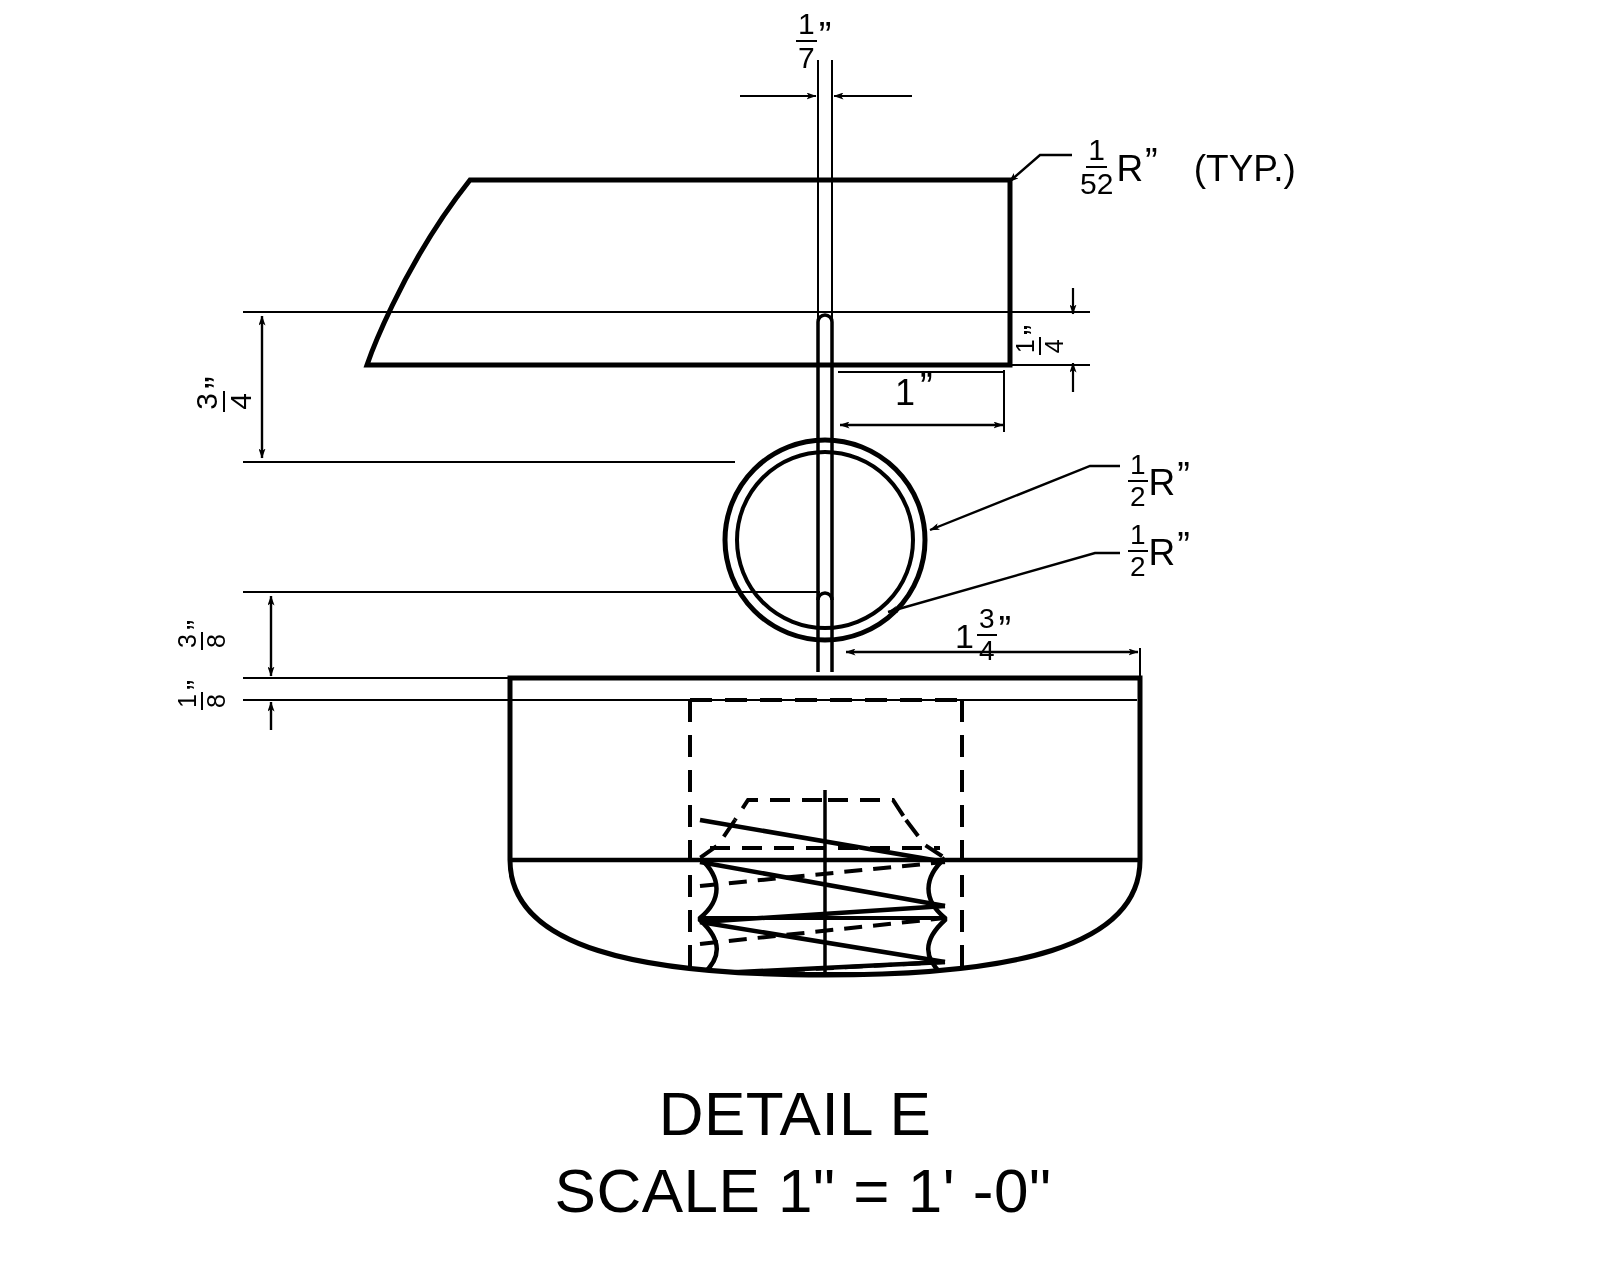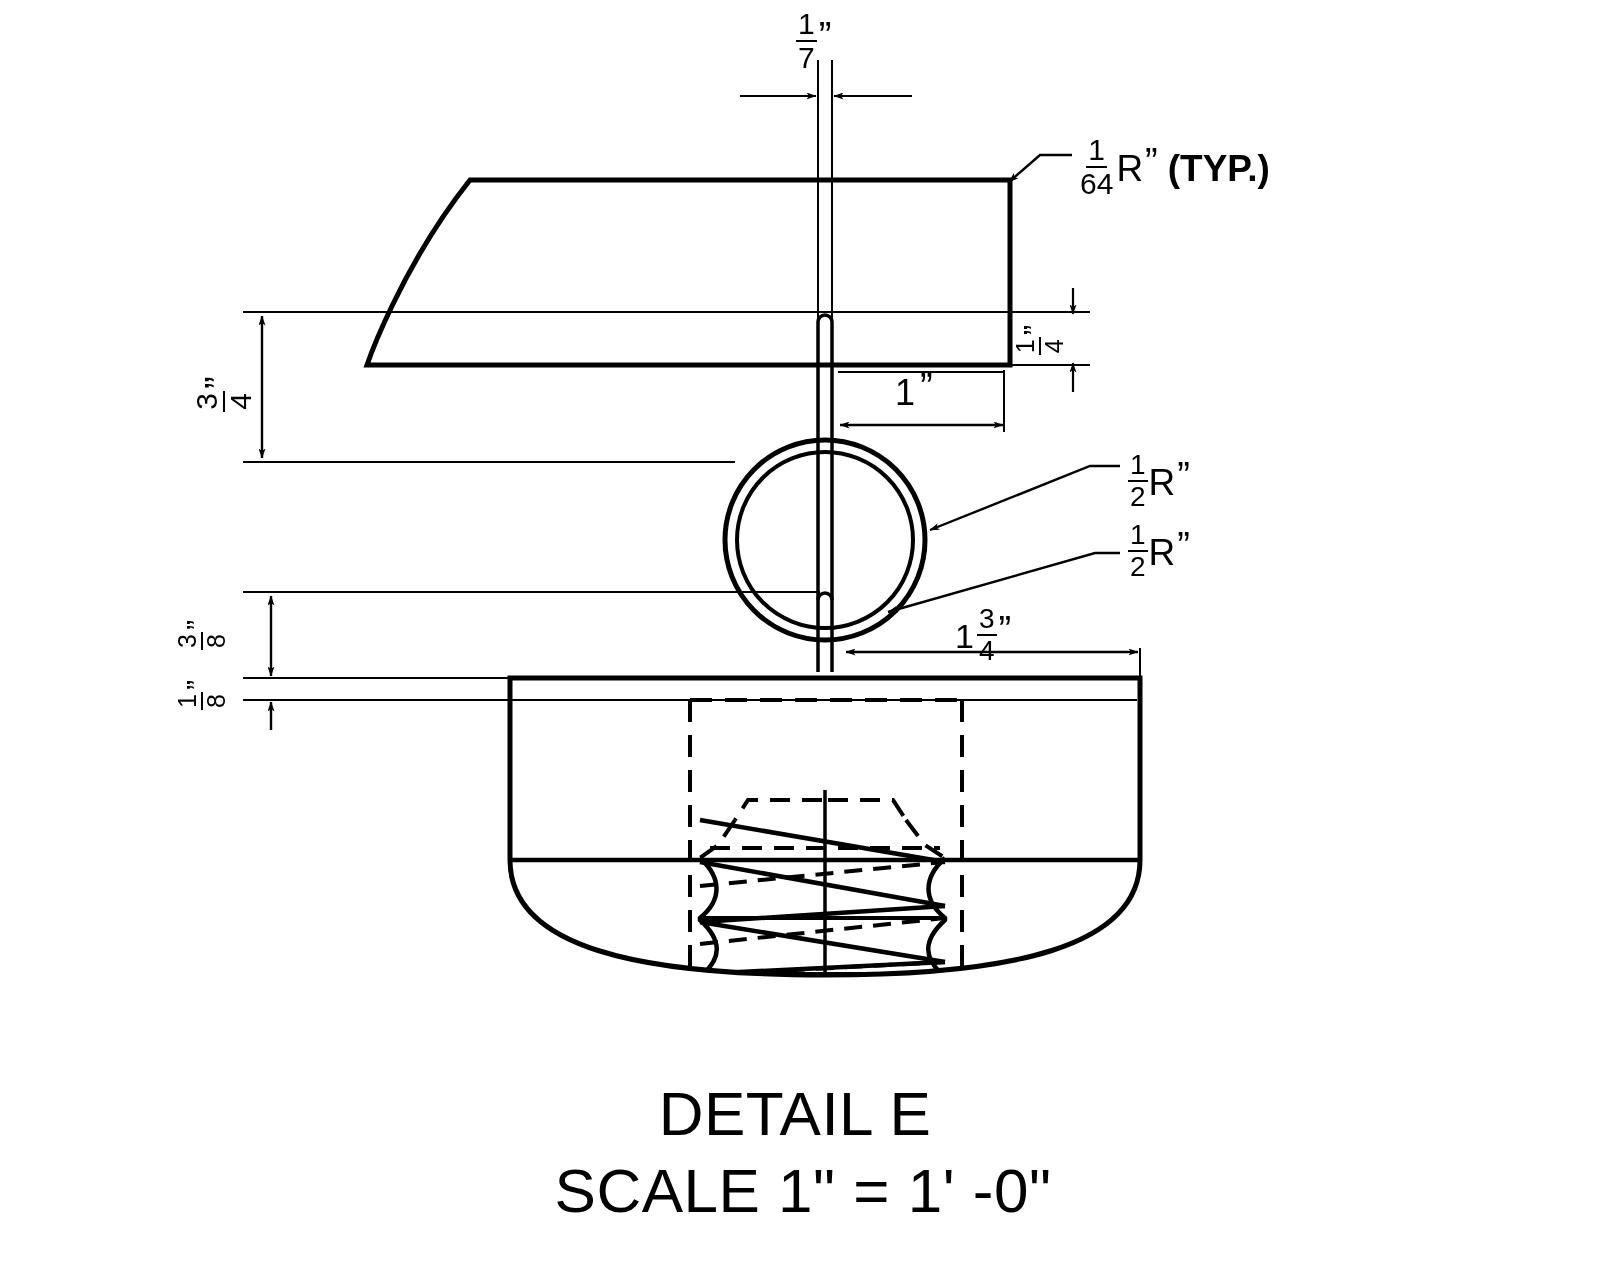--- a/index.html
+++ b/index.html
@@ -238,25 +238,25 @@
         <span class="den">7</span>
       </span>
       <span class="qt">”</span>
     </span>
   </div>
 
   <div class="lbl" style="left:1078px; top:136px;">
     <span class="dimtext">
       <span class="frac">
         <span class="num">1</span>
-        <span class="den">64</span>
+        <span class="den">52</span>
       </span>
       <span class="rsuf">R</span>
       <span class="qt">”</span>
-      <span style="font-size:37px; margin-left:10px;font-weight:bold;">(TYP.)</span>
+      <span style="font-size:37px; margin-left:36px;">(TYP.)</span>
     </span>
   </div>
 
   <div class="lbl rot90" style="left:180px; top:362px; width:90px; text-align:center;">
     <span class="dimtext">
       <span class="frac">
         <span class="num">3</span>
         <span class="den">4</span>
       </span>
       <span class="qt">”</span>

